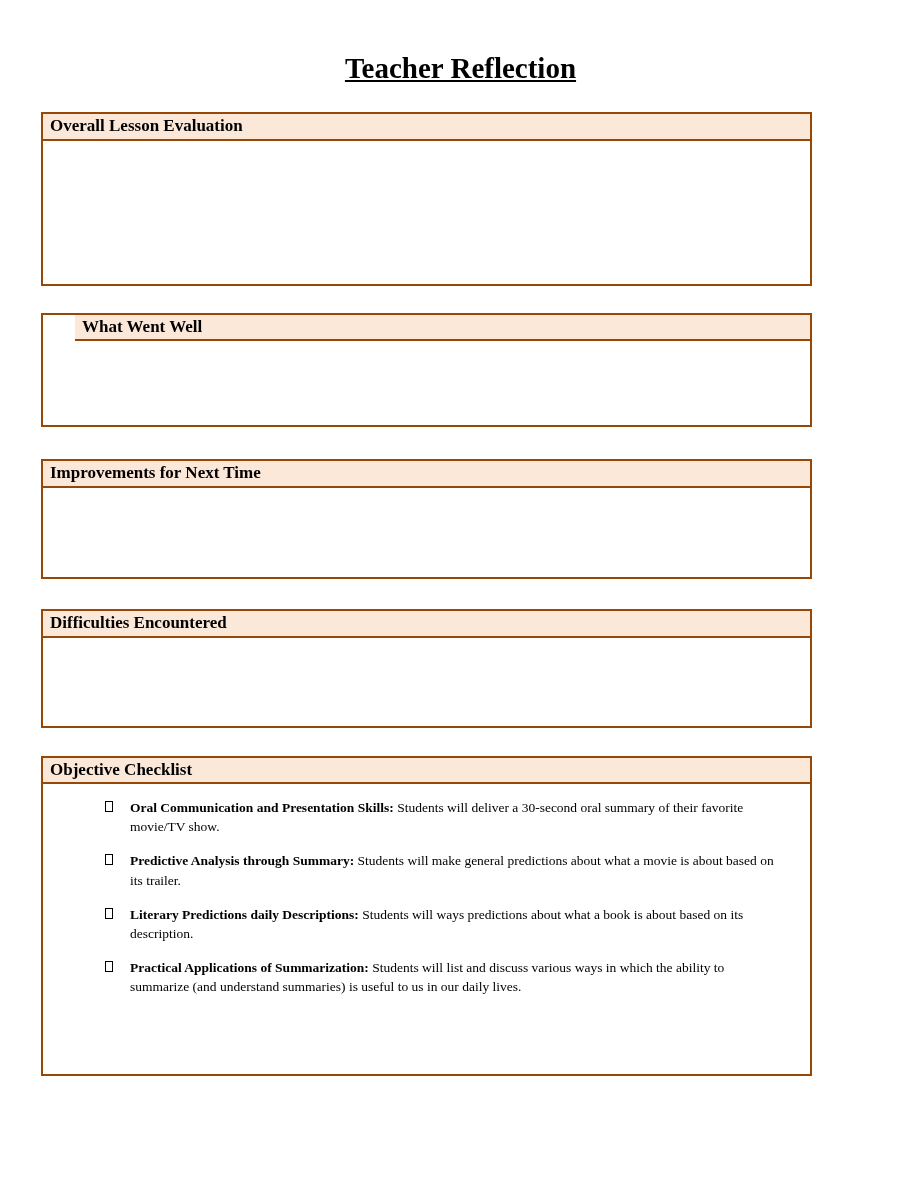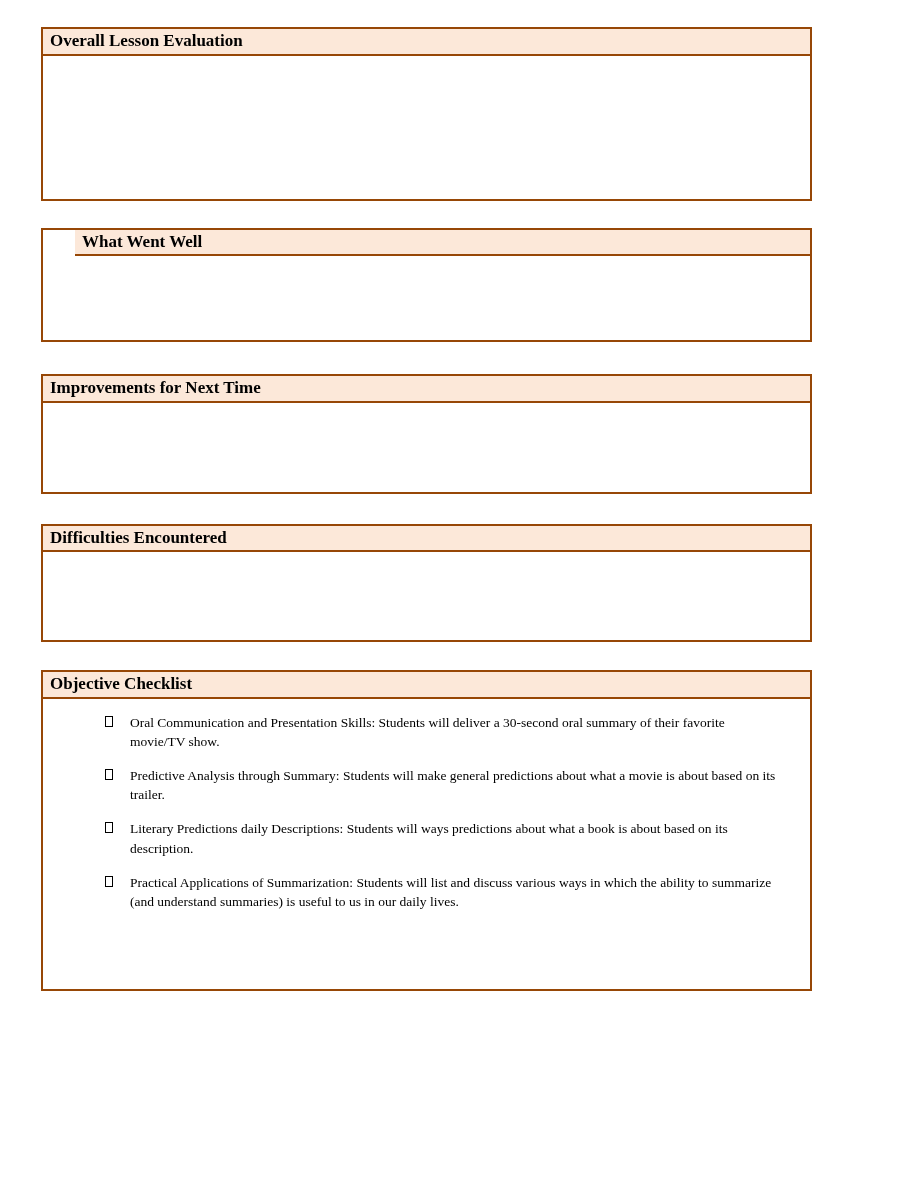--- a/index.html
+++ b/index.html
@@ -64,27 +64,28 @@
   }
   .checkbox {
     flex: none;
     width: 8px;
     height: 11px;
     border: 1px solid #000;
     margin: 3px 17px 0 0;
     background: #fff;
   }
   .check-text { max-width: 716px; }
-  .check-text b { font-weight: normal; text-align: right; }
+  .check-text b { font-weight: bold; text-align: right; }
 </style>
 </head>
 <body>
 
 <div class="page">
 
+  <h1 class="title">Teacher Reflection</h1>
 
   <div class="section s1">
     <div class="section-header">Overall Lesson Evaluation</div>
     <div class="body-1"></div>
   </div>
 
   <div class="section s2">
     <div class="section-header">What Went Well</div>
     <div class="body-2"></div>
   </div>

